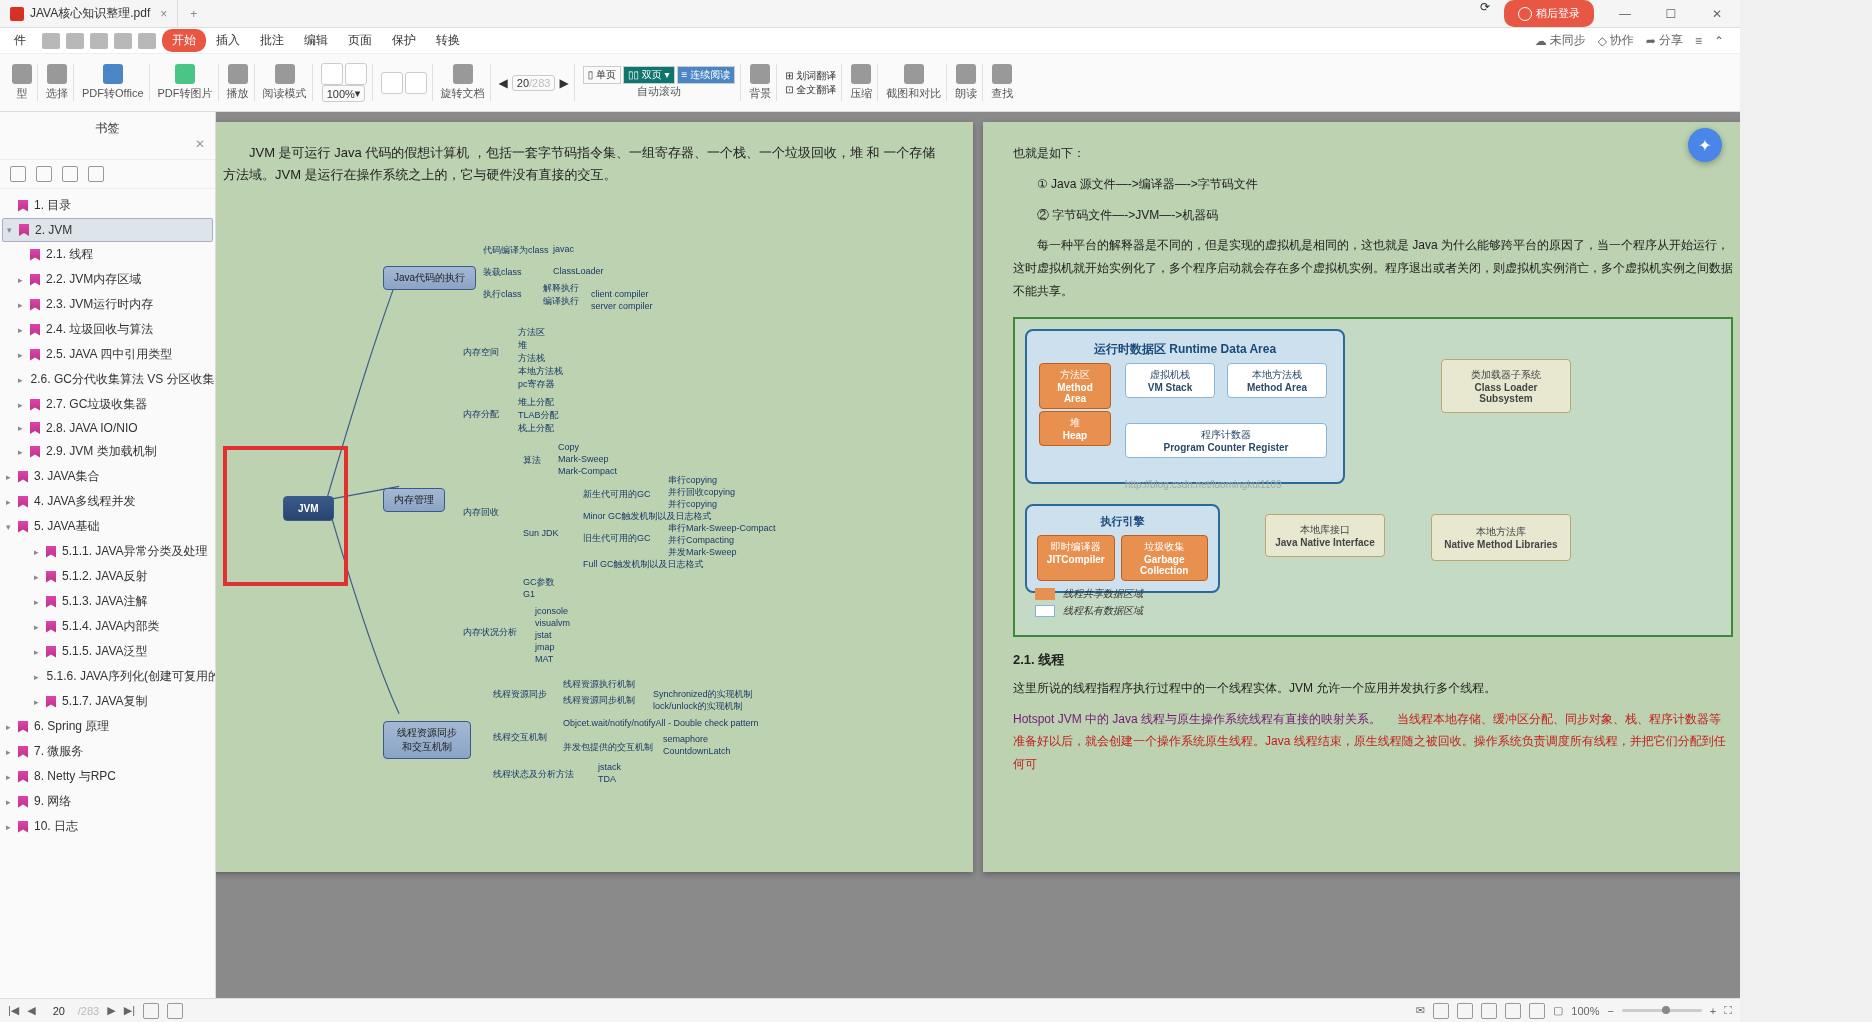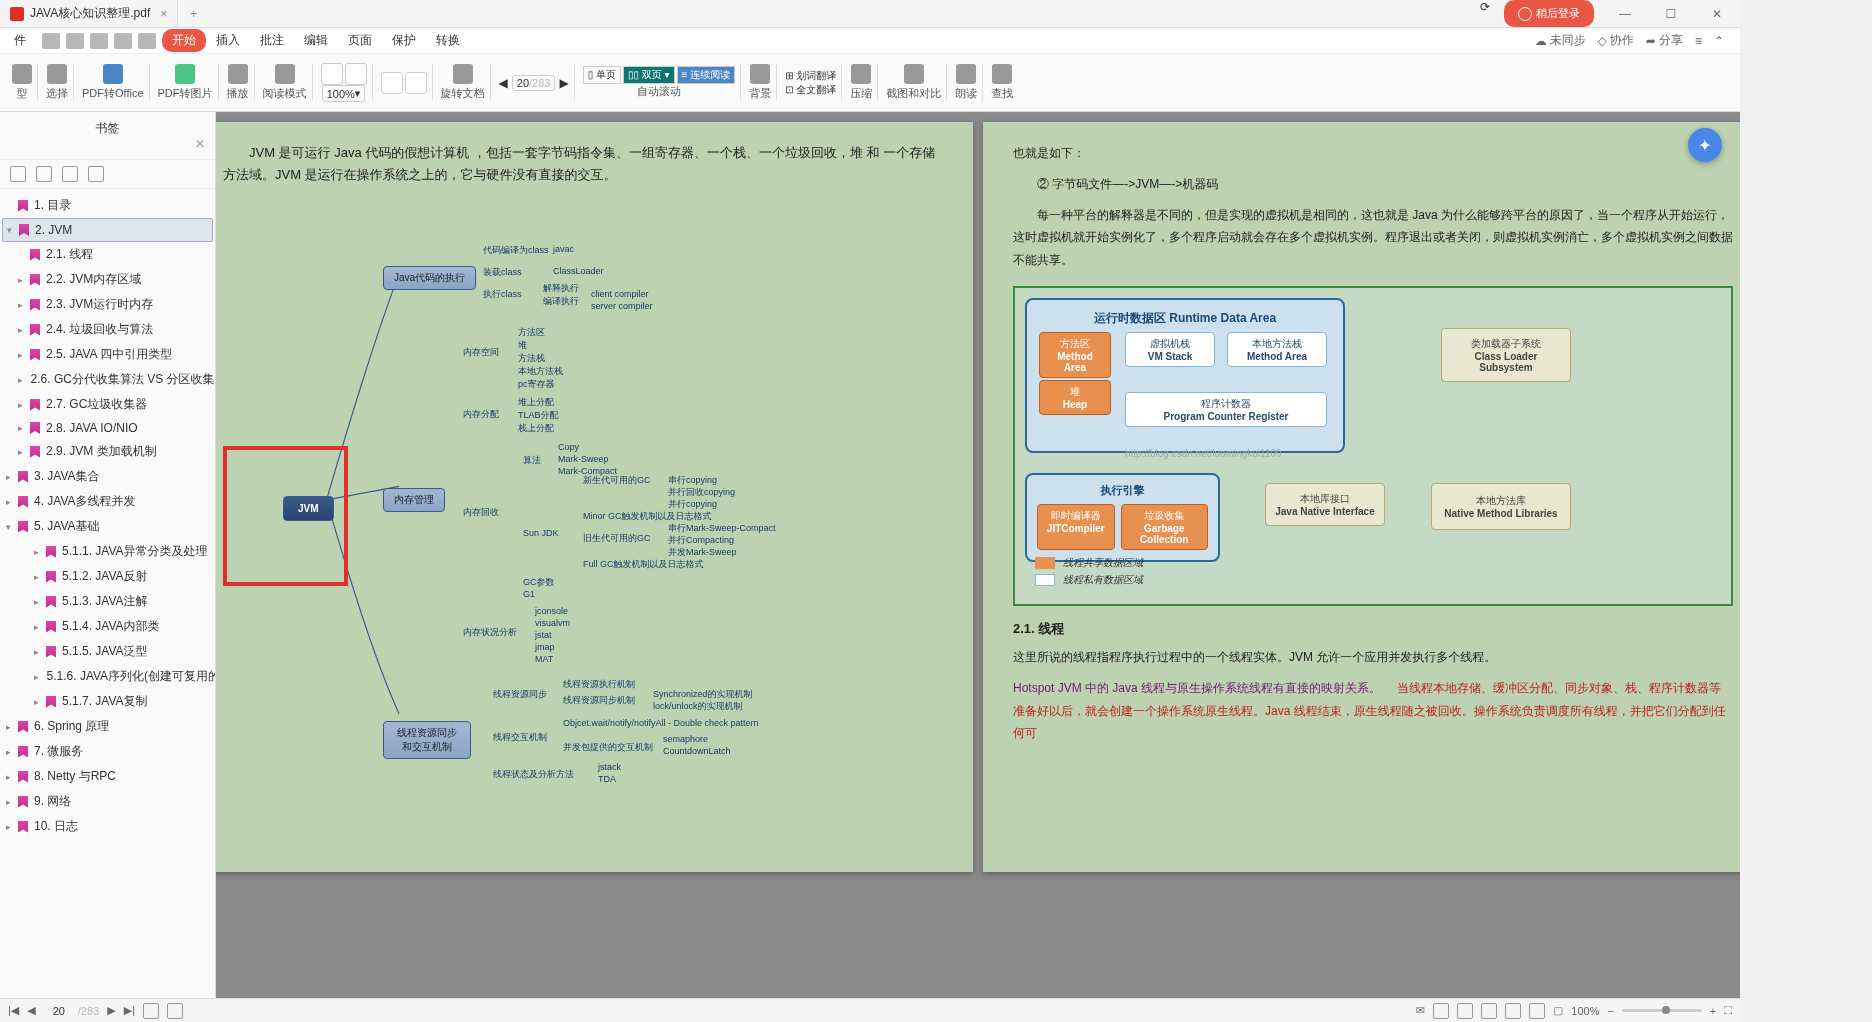--- a/index.html
+++ b/index.html
@@ -420,21 +420,21 @@
           <span class="mm-leaf" style="left:295px;top:213px">TLAB分配</span>
           <span class="mm-leaf" style="left:295px;top:226px">栈上分配</span>
 
           <span class="mm-leaf" style="left:240px;top:310px">内存回收</span>
           <span class="mm-leaf" style="left:300px;top:258px">算法</span>
           <span class="mm-leaf" style="left:335px;top:246px">Copy</span>
           <span class="mm-leaf" style="left:335px;top:258px">Mark-Sweep</span>
           <span class="mm-leaf" style="left:335px;top:270px">Mark-Compact</span>
 
           <span class="mm-leaf" style="left:300px;top:332px">Sun JDK</span>
-          <span class="mm-leaf" style="left:360px;top:278px">新生代可用的GC</span>
+          <span class="mm-leaf" style="left:360px;top:292px">新生代可用的GC</span>
           <span class="mm-leaf" style="left:445px;top:278px">串行copying</span>
           <span class="mm-leaf" style="left:445px;top:290px">并行回收copying</span>
           <span class="mm-leaf" style="left:445px;top:302px">并行copying</span>
           <span class="mm-leaf" style="left:360px;top:314px">Minor GC触发机制以及日志格式</span>
           <span class="mm-leaf" style="left:360px;top:336px">旧生代可用的GC</span>
           <span class="mm-leaf" style="left:445px;top:326px">串行Mark-Sweep-Compact</span>
           <span class="mm-leaf" style="left:445px;top:338px">并行Compacting</span>
           <span class="mm-leaf" style="left:445px;top:350px">并发Mark-Sweep</span>
           <span class="mm-leaf" style="left:360px;top:362px">Full GC触发机制以及日志格式</span>
 
@@ -460,20 +460,21 @@
           <span class="mm-leaf" style="left:440px;top:538px">semaphore</span>
           <span class="mm-leaf" style="left:440px;top:550px">CountdownLatch</span>
           <span class="mm-leaf" style="left:270px;top:572px">线程状态及分析方法</span>
           <span class="mm-leaf" style="left:375px;top:566px">jstack</span>
           <span class="mm-leaf" style="left:375px;top:578px">TDA</span>
         </div>
       </div>
 
       <div class="page">
         <p class="p2-text">也就是如下：</p>
+        <p class="p2-text indent">① Java 源文件—-&gt;编译器—-&gt;字节码文件</p>
         <p class="p2-text indent">② 字节码文件—-&gt;JVM—-&gt;机器码</p>
         <p class="p2-text indent">每一种平台的解释器是不同的，但是实现的虚拟机是相同的，这也就是 Java 为什么能够跨平台的原因了，当一个程序从开始运行，这时虚拟机就开始实例化了，多个程序启动就会存在多个虚拟机实例。程序退出或者关闭，则虚拟机实例消亡，多个虚拟机实例之间数据不能共享。</p>
 
         <div class="diagram-box">
           <div class="rda-box">
             <div class="rda-title">运行时数据区  Runtime Data Area</div>
             <div class="orange-box" style="left:12px;top:32px;width:72px"><span>方法区</span><br><b>Method Area</b></div>
             <div class="lblue-box" style="left:98px;top:32px;width:90px"><span>虚拟机栈</span><br><b>VM Stack</b></div>
             <div class="lblue-box" style="left:200px;top:32px;width:100px"><span>本地方法栈</span><br><b>Method Area</b></div>
             <div class="orange-box" style="left:12px;top:80px;width:72px"><span>堆</span><br><b>Heap</b></div>

